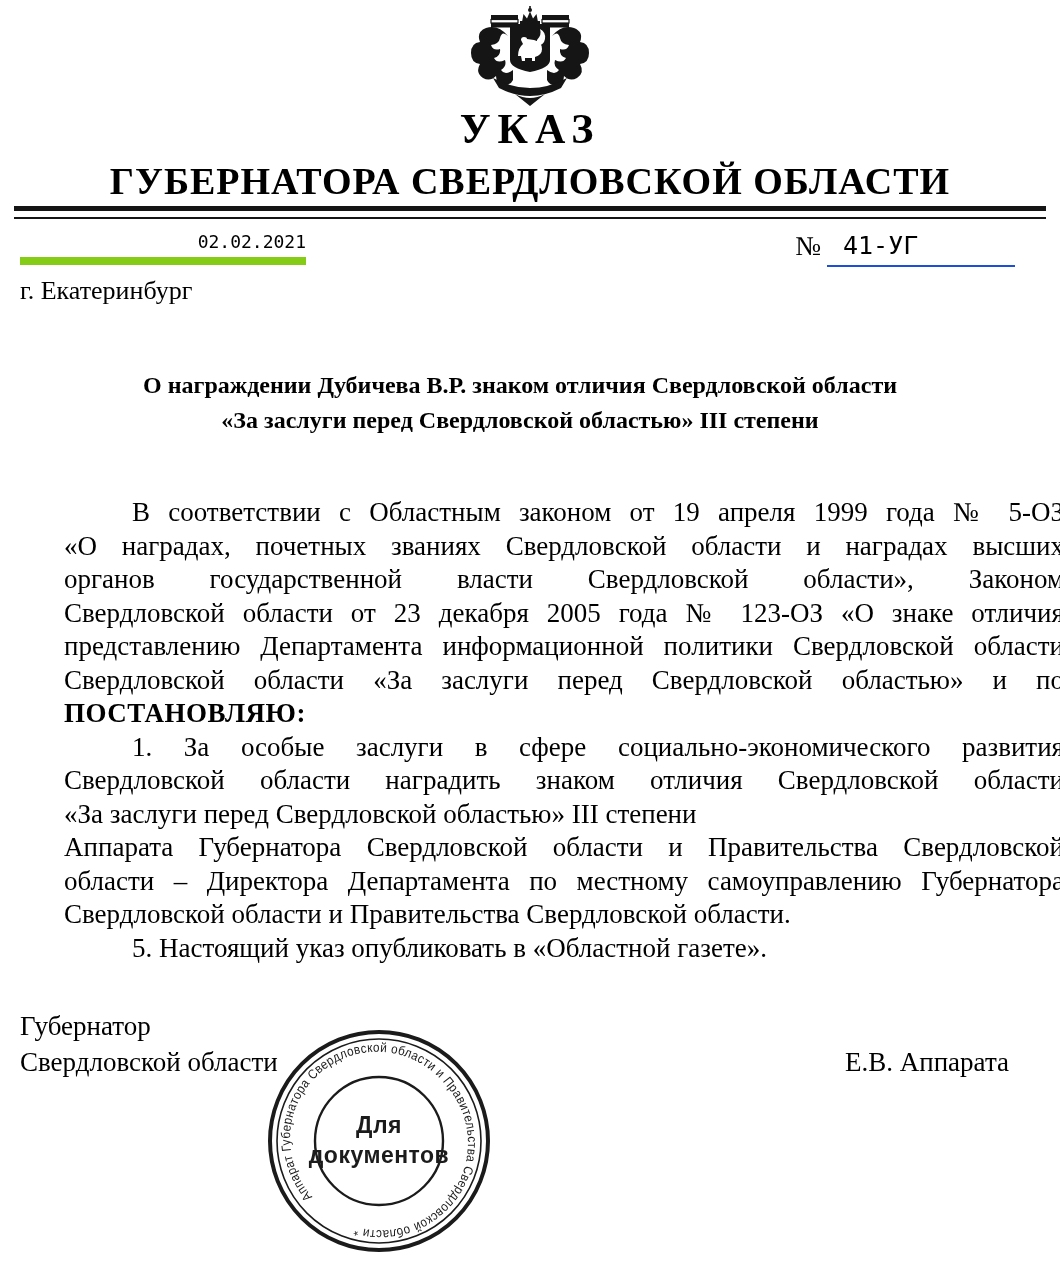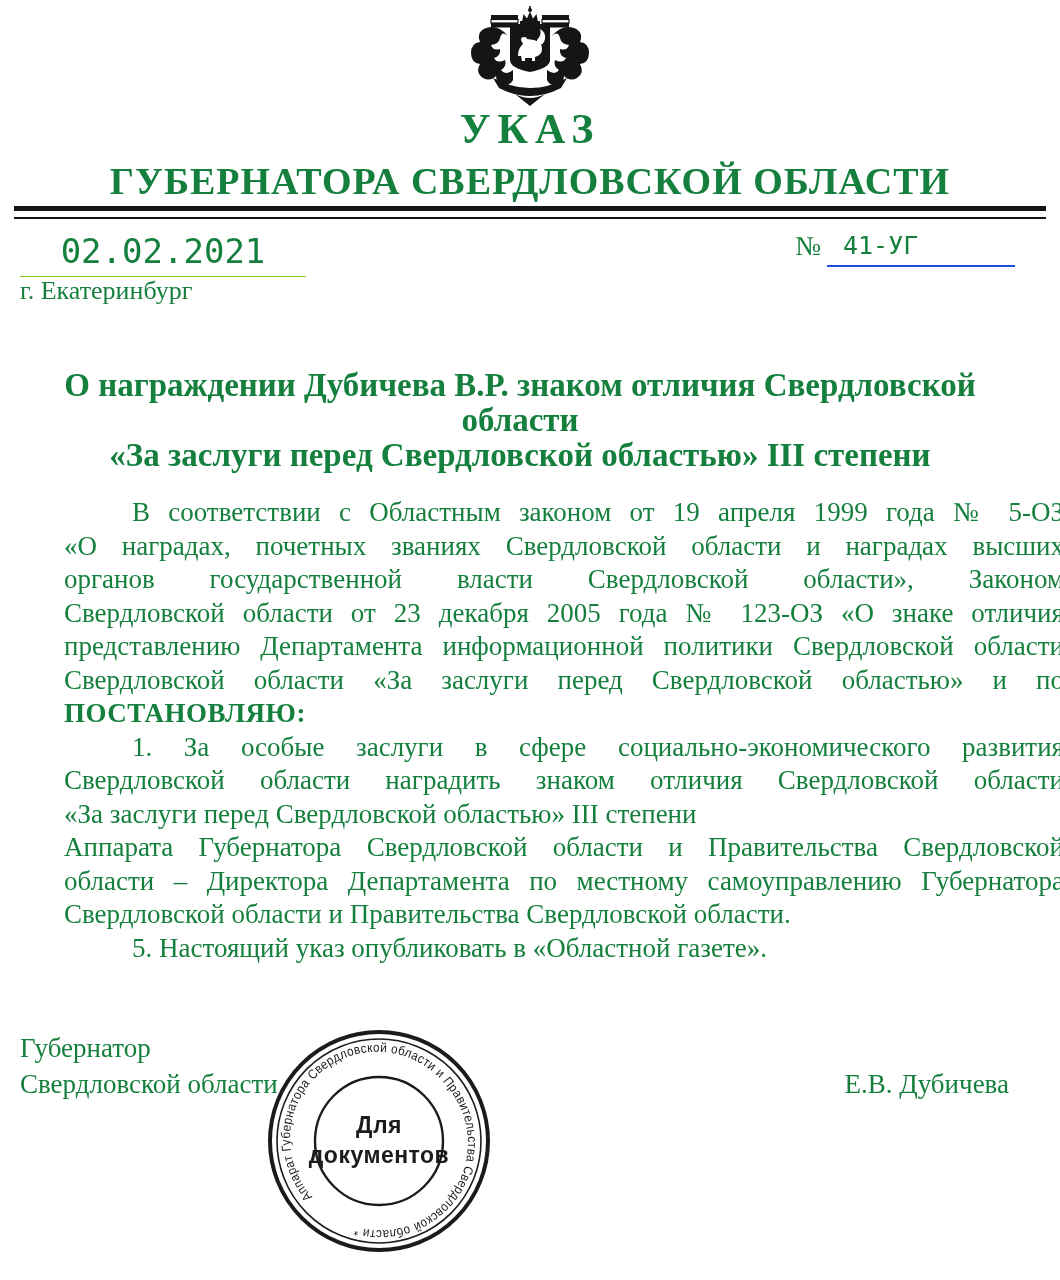--- a/index.html
+++ b/index.html
@@ -1,61 +1,61 @@
 <!DOCTYPE html>
 <html><head>
 <meta charset="utf-8">
 <style>
   html,body { margin:0; padding:0; background:#9a9a9a; }
   .page {
     position:relative; width:1060px; height:1280px; margin:0 auto;
-    background:#ffffff; color:#15803d;
+    background:#ffffff; color:#000000;
     font-family:"Liberation Serif","DejaVu Serif",serif;
     overflow:hidden;
   }
   
   .emblem { position:absolute; top:6px; left:50%; transform:translateX(-50%); }
   .doc-type {
     position:absolute; top:108px; left:0; width:100%; text-align:center;
     font-size:42px; font-weight:700; letter-spacing:7px; line-height:1;
   }
   .issuer {
     position:absolute; top:162px; left:0; width:100%; text-align:center;
     font-size:38px; font-weight:700; letter-spacing:1px; line-height:1;
   }
   .rule-thick { position:absolute; top:206px; left:14px; right:14px; height:5px; background:#151515; }
   .rule-thin  { position:absolute; top:217px; left:14px; right:14px; height:2px; background:#151515; }
   
   .date-block {
     position:absolute; top:231px; left:20px; width:286px;
-    border-bottom:1px solid #84cc16; padding-bottom:5px; text-align:center;
-    font-family:"DejaVu Sans Mono","Liberation Mono",monospace; font-size:34px;
+    border-bottom:8px solid #84cc16; padding-bottom:5px; text-align:right;
+    font-family:"DejaVu Sans Mono","Liberation Mono",monospace; font-size:18px;
   }
   .number-block { position:absolute; top:231px; right:45px; display:flex; align-items:flex-end; }
   .num-sign { font-size:27px; padding:0 6px 5px 0; }
   .num-value {
     width:172px; border-bottom:2px solid #1d4ed8; padding:0 0 5px 16px;
     font-family:"DejaVu Sans Mono","Liberation Mono",monospace; font-size:25px;
   }
   .city { position:absolute; top:276px; left:20px; width:995px; text-align:left; font-size:26px; }
   
   .title {
     position:absolute; top:368px; left:20px; width:1000px; text-align:center;
-    font-size:33px; font-weight:700; line-height:35px;
+    font-size:24px; font-weight:700; line-height:35px;
   }
   
   .body-text { position:absolute; top:496px; left:32px; width:1000px; font-size:27px;margin-left:32px; }
   .line { line-height:33.5px; }
   .just { text-align:justify; text-align-last:justify; }
   .ind  { text-indent:68px; }
   .resolution { font-weight:700; letter-spacing:0.5px; }
   .awardee-name { font-weight:700; font-style:italic; }
   
   .sig-row {
-    position:absolute; top:1030px; left:20px; width:995px;
+    position:absolute; top:1008px; left:20px; width:995px;
     display:flex; justify-content:space-between; align-items:flex-end;
     font-size:27px; line-height:36px;
   }
   .sig-name { padding-right:6px; }
   
   .stamp { position:absolute; left:264px; top:1026px; }
   .ring-text {
     font-family:"Liberation Sans","DejaVu Sans",sans-serif;
     font-size:13px; letter-spacing:0.4px; fill:#1b1b1b;
   }
@@ -132,21 +132,21 @@
     <div class="line just">области – Директора Департамента по местному самоуправлению Губернатора</div>
     <div class="line">Свердловской области и Правительства Свердловской области.</div>
     <div class="line ind">5. Настоящий указ опубликовать в «Областной газете».</div>
   </div>
 
   <div class="sig-row">
     <div>
       <div>Губернатор</div>
       <div>Свердловской области</div>
     </div>
-    <div class="sig-name">Е.В. Дубичева</div>
+    <div class="sig-name">Е.В. Аппарата</div>
   </div>
 
   <svg class="stamp" width="230" height="230" viewBox="0 0 230 230">
     <circle cx="115" cy="115" r="109" fill="none" stroke="#1b1b1b" stroke-width="4"></circle>
     <circle cx="115" cy="115" r="102" fill="none" stroke="#1b1b1b" stroke-width="1.6"></circle>
     <circle cx="115" cy="115" r="64" fill="none" stroke="#1b1b1b" stroke-width="2.4"></circle>
     <defs>
       <path id="ringPath" d="M 48.4 170.9 A 87 87 0 1 1 181.6 59.1 A 87 87 0 1 1 48.4 170.9"></path>
     </defs>
     <text class="ring-text"><textPath href="#ringPath" textLength="505" lengthAdjust="spacingAndGlyphs">Аппарат Губернатора Свердловской области и Правительства Свердловской области *</textPath></text>

